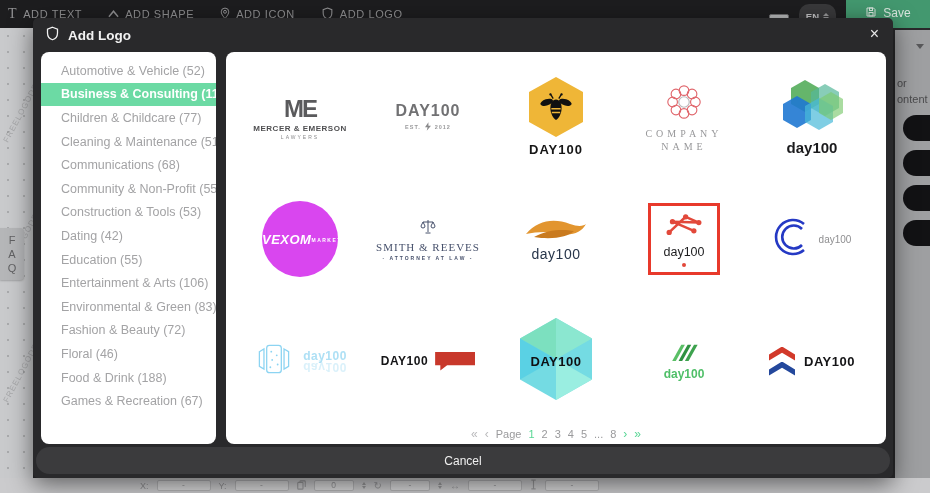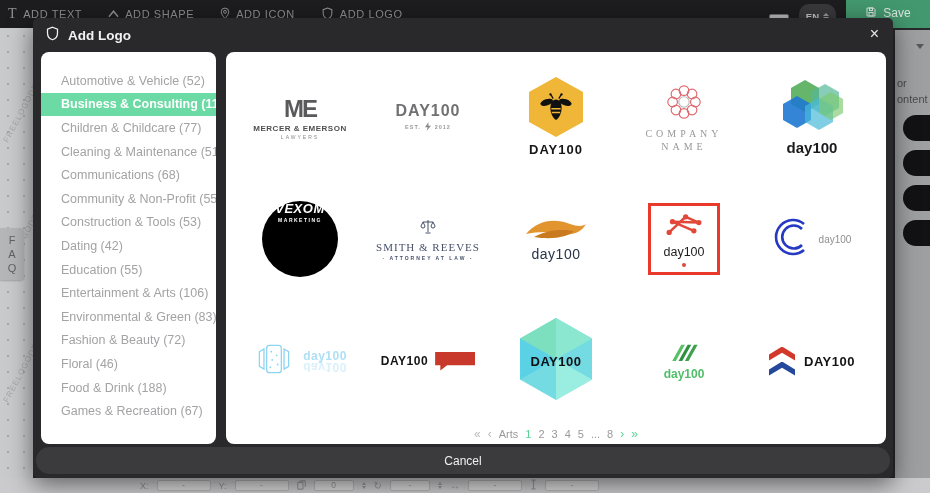--- a/index.html
+++ b/index.html
@@ -44,40 +44,40 @@
   .stepper i { display:block; width:0; height:0; border-left:2.5px solid transparent; border-right:2.5px solid transparent; }
   .stepper .up { border-bottom:3px solid #98989a; }
   .stepper .dn { border-top:3px solid #98989a; }
 
   
   .modal { position:absolute; left:33px; top:18px; width:860px; height:460px; background:#29292b; border-radius:5px; z-index:5; box-shadow:0 6px 24px rgba(0,0,0,.55); }
   .modal-header { position:absolute; left:12px; top:8px; display:flex; align-items:center; gap:8px; color:#f2f2f2; }
   .modal-title { font-size:13.5px; font-weight:bold; }
   .modal-close { position:absolute; right:14px; top:8px; color:#e9e9e9; font-size:16px; line-height:16px; cursor:pointer; }
 
-  .cat-panel { position:absolute; left:8px; top:34px; width:175px; height:392px; background:#ffffff; border-radius:8px; padding:17px 0; overflow:hidden; }
+  .cat-panel { position:absolute; left:8px; top:34px; width:175px; height:392px; background:#ffffff; border-radius:8px; padding:7px 0; overflow:hidden; }
   .cat-item { height:23.6px; display:flex; align-items:center; padding-left:20px; font-size:12.5px; color:#a3a3a5; cursor:pointer; white-space:nowrap; }
   .cat-item.sel { background:#6cdaa4; color:#ffffff; font-weight:bold; }
 
   .grid-panel { position:absolute; left:193px; top:34px; width:660px; height:392px; background:#ffffff; border-radius:8px; padding:4px 10px 0 10px; }
   .logo-grid { display:grid; grid-template-columns:repeat(5,128px); grid-template-rows:repeat(3,122px); }
   .cell { display:flex; flex-direction:column; align-items:center; justify-content:center; cursor:pointer; position:relative; }
 
   
   .tx-dark { color:#4f4f51; }
   .me-mono { font-size:24px; font-weight:800; letter-spacing:-2px; color:#5a5a5c; }
   .me-l1 { font-size:8px; font-weight:bold; letter-spacing:.5px; margin-top:1px; }
   .me-l2 { font-size:5px; letter-spacing:2px; color:#8a8a8c; margin-top:1px; }
   .day-est { font-size:16px; font-weight:800; letter-spacing:1px; color:#717173; }
   .est-row { display:flex; align-items:center; gap:4px; margin-top:2px; color:#99999b; font-size:5.5px; letter-spacing:1px; font-weight:bold; }
   .hex-bee { width:54px; height:60px; clip-path:polygon(50% 0,100% 25%,100% 75%,50% 100%,0 75%,0 25%); background:#efb637; display:flex; align-items:center; justify-content:center; }
   .bee-name { font-size:13px; font-weight:800; letter-spacing:1px; color:#161616; margin-top:5px; }
   .serif-ls { font-family:"Liberation Serif", serif; font-size:10px; letter-spacing:4px; color:#98989a; line-height:13px; text-align:center; }
   .day-black { font-size:15px; font-weight:bold; color:#1a1a1c; margin-top:3px; }
-  .vexom-circle { width:76px; height:76px; border-radius:50%; background:#000000; display:flex; flex-direction:column; align-items:center; justify-content:flex-start; }
+  .vexom-circle { width:76px; height:76px; border-radius:50%; background:#d946ef; display:flex; flex-direction:row; align-items:center; justify-content:flex-start; }
   .vexom-l1 { color:#fff; font-size:13px; font-weight:800; font-style:italic; letter-spacing:.5px; }
   .vexom-l2 { color:#fff; font-size:5px; font-weight:bold; letter-spacing:1.5px; margin-top:1px; }
   .smith-l1 { font-family:"Liberation Serif", serif; font-size:11px; letter-spacing:1px; color:#46506b; margin-top:2px; }
   .smith-l2 { font-size:5px; font-weight:bold; letter-spacing:2px; color:#46506b; margin-top:2px; }
   .eagle-name { font-size:14px; color:#27354a; letter-spacing:.5px; margin-top:-2px; }
   .sel-frame { border:3px solid #e8392b; width:72px; height:72px; display:flex; flex-direction:column; align-items:center; justify-content:center; gap:2px; background:#fff; }
   .sel-name { font-size:12.5px; color:#1d1d1f; }
   .red-dot { width:4px; height:4px; border-radius:50%; background:#e2483a; margin-top:2px; }
   .cring-row { display:flex; align-items:center; gap:6px; }
   .cring-name { font-size:10px; color:#8e8e90; }
@@ -441,21 +441,21 @@
             </span>
             <span class="chev-name">DAY100</span>
           </div>
         </div>
 
       </div>
 
       <div class="pagination">
         <span class="pg-arrow">«</span>
         <span class="pg-arrow">‹</span>
-        <span>Arts</span>
+        <span>Page</span>
         <span class="pg-num cur">1</span>
         <span class="pg-num">2</span>
         <span class="pg-num">3</span>
         <span class="pg-num">4</span>
         <span class="pg-num">5</span>
         <span class="pg-num">...</span>
         <span class="pg-num">8</span>
         <span class="pg-arrow green">›</span>
         <span class="pg-arrow green">»</span>
       </div>

